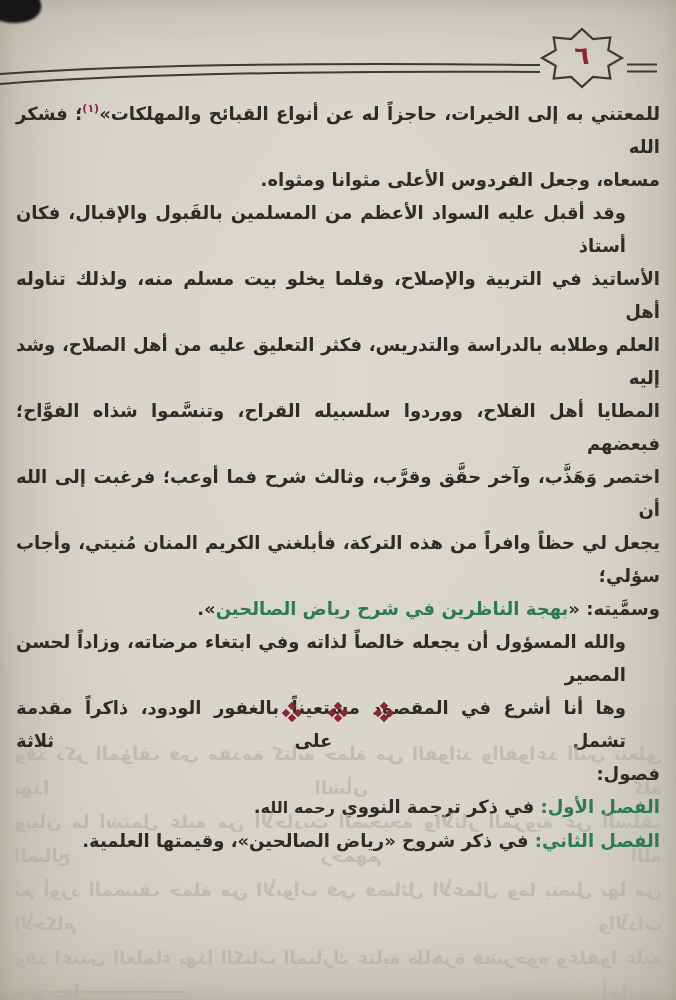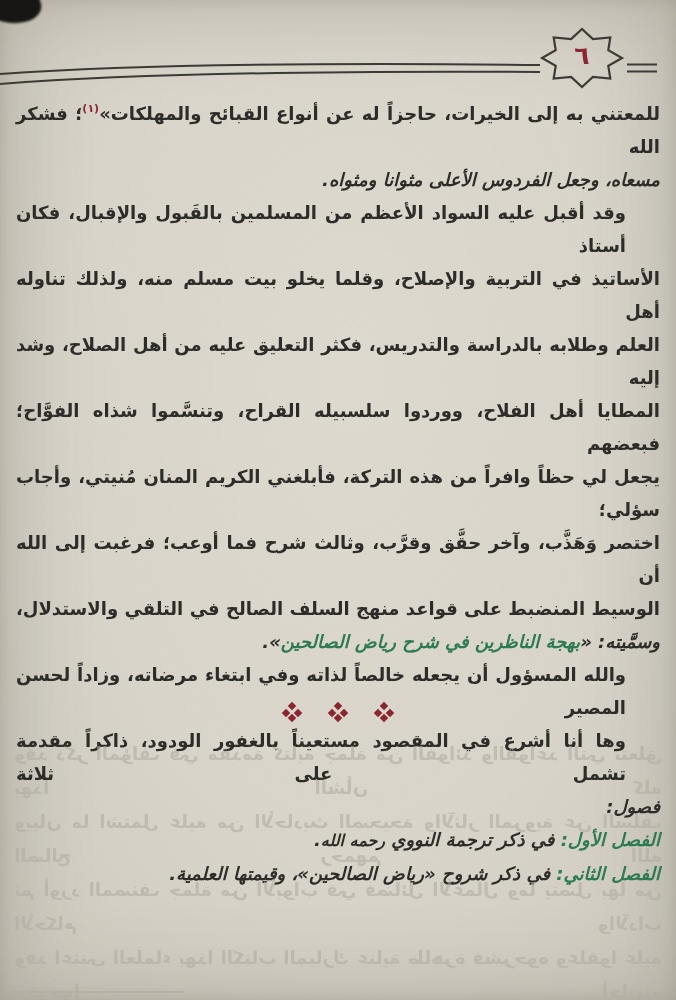--- a/index.html
+++ b/index.html
@@ -25,21 +25,21 @@
     text-align:center;font-size:25px;font-weight:bold;
     color:var(--red,#8a2531);
   }
   .body-text{
     position:absolute;top:97px;right:16px;left:16px;
     direction:rtl;
     font-size:18px;font-weight:bold;line-height:33px;
     color:var(--ink,#2e2c29);
   }
   .line{text-align:justify;text-align-last:justify;}
-  .line.end{text-align-last:right;font-style:italic;}
+  .line.end{text-align-last:right;}
   .line.indent{padding-right:34px;}
   .line .green{color:var(--green,#2e7a52);}
   .line sup.fnref{
     color:var(--red,#8a2531);font-size:11px;font-weight:bold;
     vertical-align:8px;line-height:0;letter-spacing:-.5px;
   }
   .line .sm{font-size:16px;}
   .separator{
     position:absolute;top:703px;left:0;width:676px;
     display:flex;justify-content:center;gap:27px;
@@ -89,23 +89,22 @@
     <div class="page-number">٦</div>
   </div>
 
   <div class="body-text" id="body-text">
       <div class="line"><span class="t">للمعتني به إلى الخيرات، حاجزاً له عن أنواع القبائح والمهلكات»</span><sup class="fnref">(١)</sup><span class="t">؛ فشكر الله</span></div>
       <div class="line end"><span class="t">مسعاه، وجعل الفردوس الأعلى مثوانا ومثواه.</span></div>
       <div class="line indent"><span class="t">وقد أقبل عليه السواد الأعظم من المسلمين بالقَبول والإقبال، فكان أستاذ</span></div>
       <div class="line"><span class="t">الأساتيذ في التربية والإصلاح، وقلما يخلو بيت مسلم منه، ولذلك تناوله أهل</span></div>
       <div class="line"><span class="t">العلم وطلابه بالدراسة والتدريس، فكثر التعليق عليه من أهل الصلاح، وشد إليه</span></div>
       <div class="line"><span class="t">المطايا أهل الفلاح، ووردوا سلسبيله القراح، وتنسَّموا شذاه الفوَّاح؛ فبعضهم</span></div>
+      <div class="line"><span class="t">اختصر وَهَذَّب، وآخر حقَّق وقرَّب، وثالث شرح فما أوعب؛ فرغبت إلى الله أن</span></div>
       <div class="line"><span class="t">يجعل لي حظاً وافراً من هذه التركة، فأبلغني الكريم المنان مُنيتي، وأجاب سؤلي؛</span></div>
-      <div class="line"><span class="t">اختصر وَهَذَّب، وآخر حقَّق وقرَّب، وثالث شرح فما أوعب؛ فرغبت إلى الله أن</span></div>
-      <div class="line"><span class="t">الوسيط المنضبط على قواعد منهج السلف الصالح في التلقي والاستدلال،</span></div>
       <div class="line end"><span class="t">وسمَّيته: «</span><span class="green">بهجة الناظرين في شرح رياض الصالحين</span><span class="t">».</span></div>
       <div class="line indent"><span class="t">والله المسؤول أن يجعله خالصاً لذاته وفي ابتغاء مرضاته، وزاداً لحسن المصير</span></div>
       <div class="line indent"><span class="t">وها أنا أشرع في المقصود مستعيناً بالغفور الودود، ذاكراً مقدمة تشمل على ثلاثة</span></div>
       <div class="line end"><span class="t">فصول:</span></div>
       <div class="line end"><span class="green">الفصل الأول:</span><span class="t"> في ذكر ترجمة النووي </span><span class="sm">رحمه الله</span><span class="t">.</span></div>
       <div class="line end"><span class="green">الفصل الثاني:</span><span class="t"> في ذكر شروح «رياض الصالحين»، وقيمتها العلمية.</span></div>
     </div>
 
   <div class="separator" id="separator">
       <span class="cluster">

